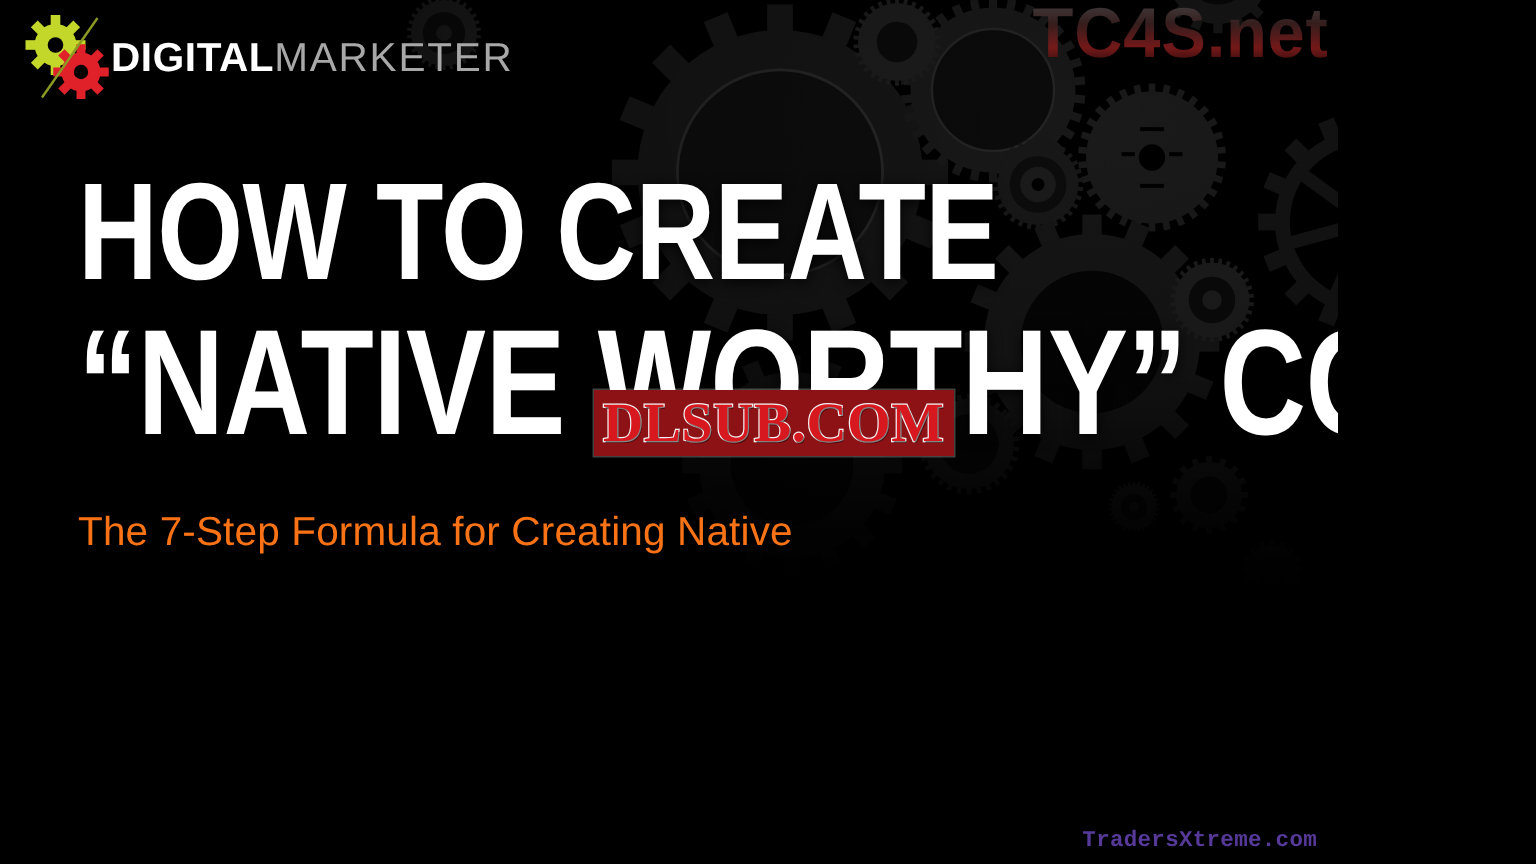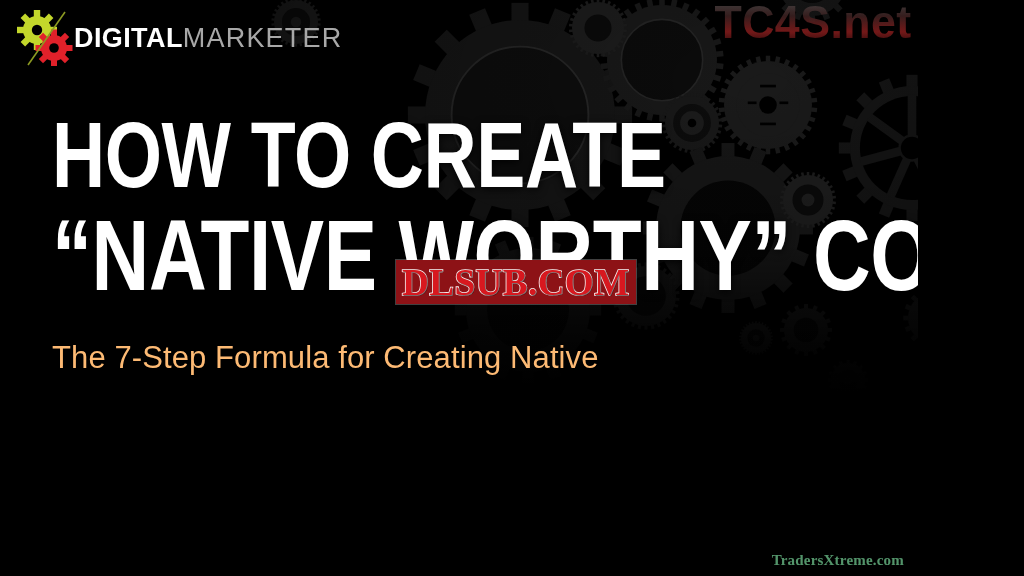--- a/index.html
+++ b/index.html
@@ -6,21 +6,20 @@
   body{
     font-family:"Liberation Sans", sans-serif;
     -webkit-font-smoothing:antialiased;
   }
   #slide{
     position:relative;
     width:892px;
     height:576px;
     background:#000000;
     overflow:hidden;
-    padding-left:26px;
   }
 
   
   #gear-field{
     position:absolute;
     inset:0;
     overflow:hidden;
     pointer-events:none;
   }
   #gear-field svg{
@@ -95,22 +94,22 @@
     margin-top:10px;
     font-size:100px;
   }
 
   
   #subtitle{
     position:absolute;
     left:52px;
     top:337px;
     width:720px;
-    color:#fdba74;
-    font-size:31px;
+    color:#f97316;
+    font-size:27px;
     line-height:1.33;
     font-weight:normal;
     letter-spacing:0.1px;
   }
   .subtitle-line{display:block;white-space:nowrap;}
 
   
   #wm-center{
     position:absolute;
     left:372px;
@@ -156,27 +155,27 @@
     opacity:0.92;
     transform:scaleX(0.95);
     transform-origin:right top;
   }
 
   
   #wm-bottomright{
     position:absolute;
     right:14px;
     bottom:8px;
-    font-family:Liberation Serif, serif;
+    font-family:Liberation Mono, monospace;
     font-weight:bold;
     font-size:15px;
     line-height:1;
     letter-spacing:0.2px;
     white-space:nowrap;
-    color:#86efac;
+    color:#8b5cf6;
     opacity:0.62;
     text-shadow:0 0 2px rgba(0,0,0,0.9);
   }
 </style>
 </head>
 <body>
 
 <div id="slide">
 
   <div id="gear-field">

